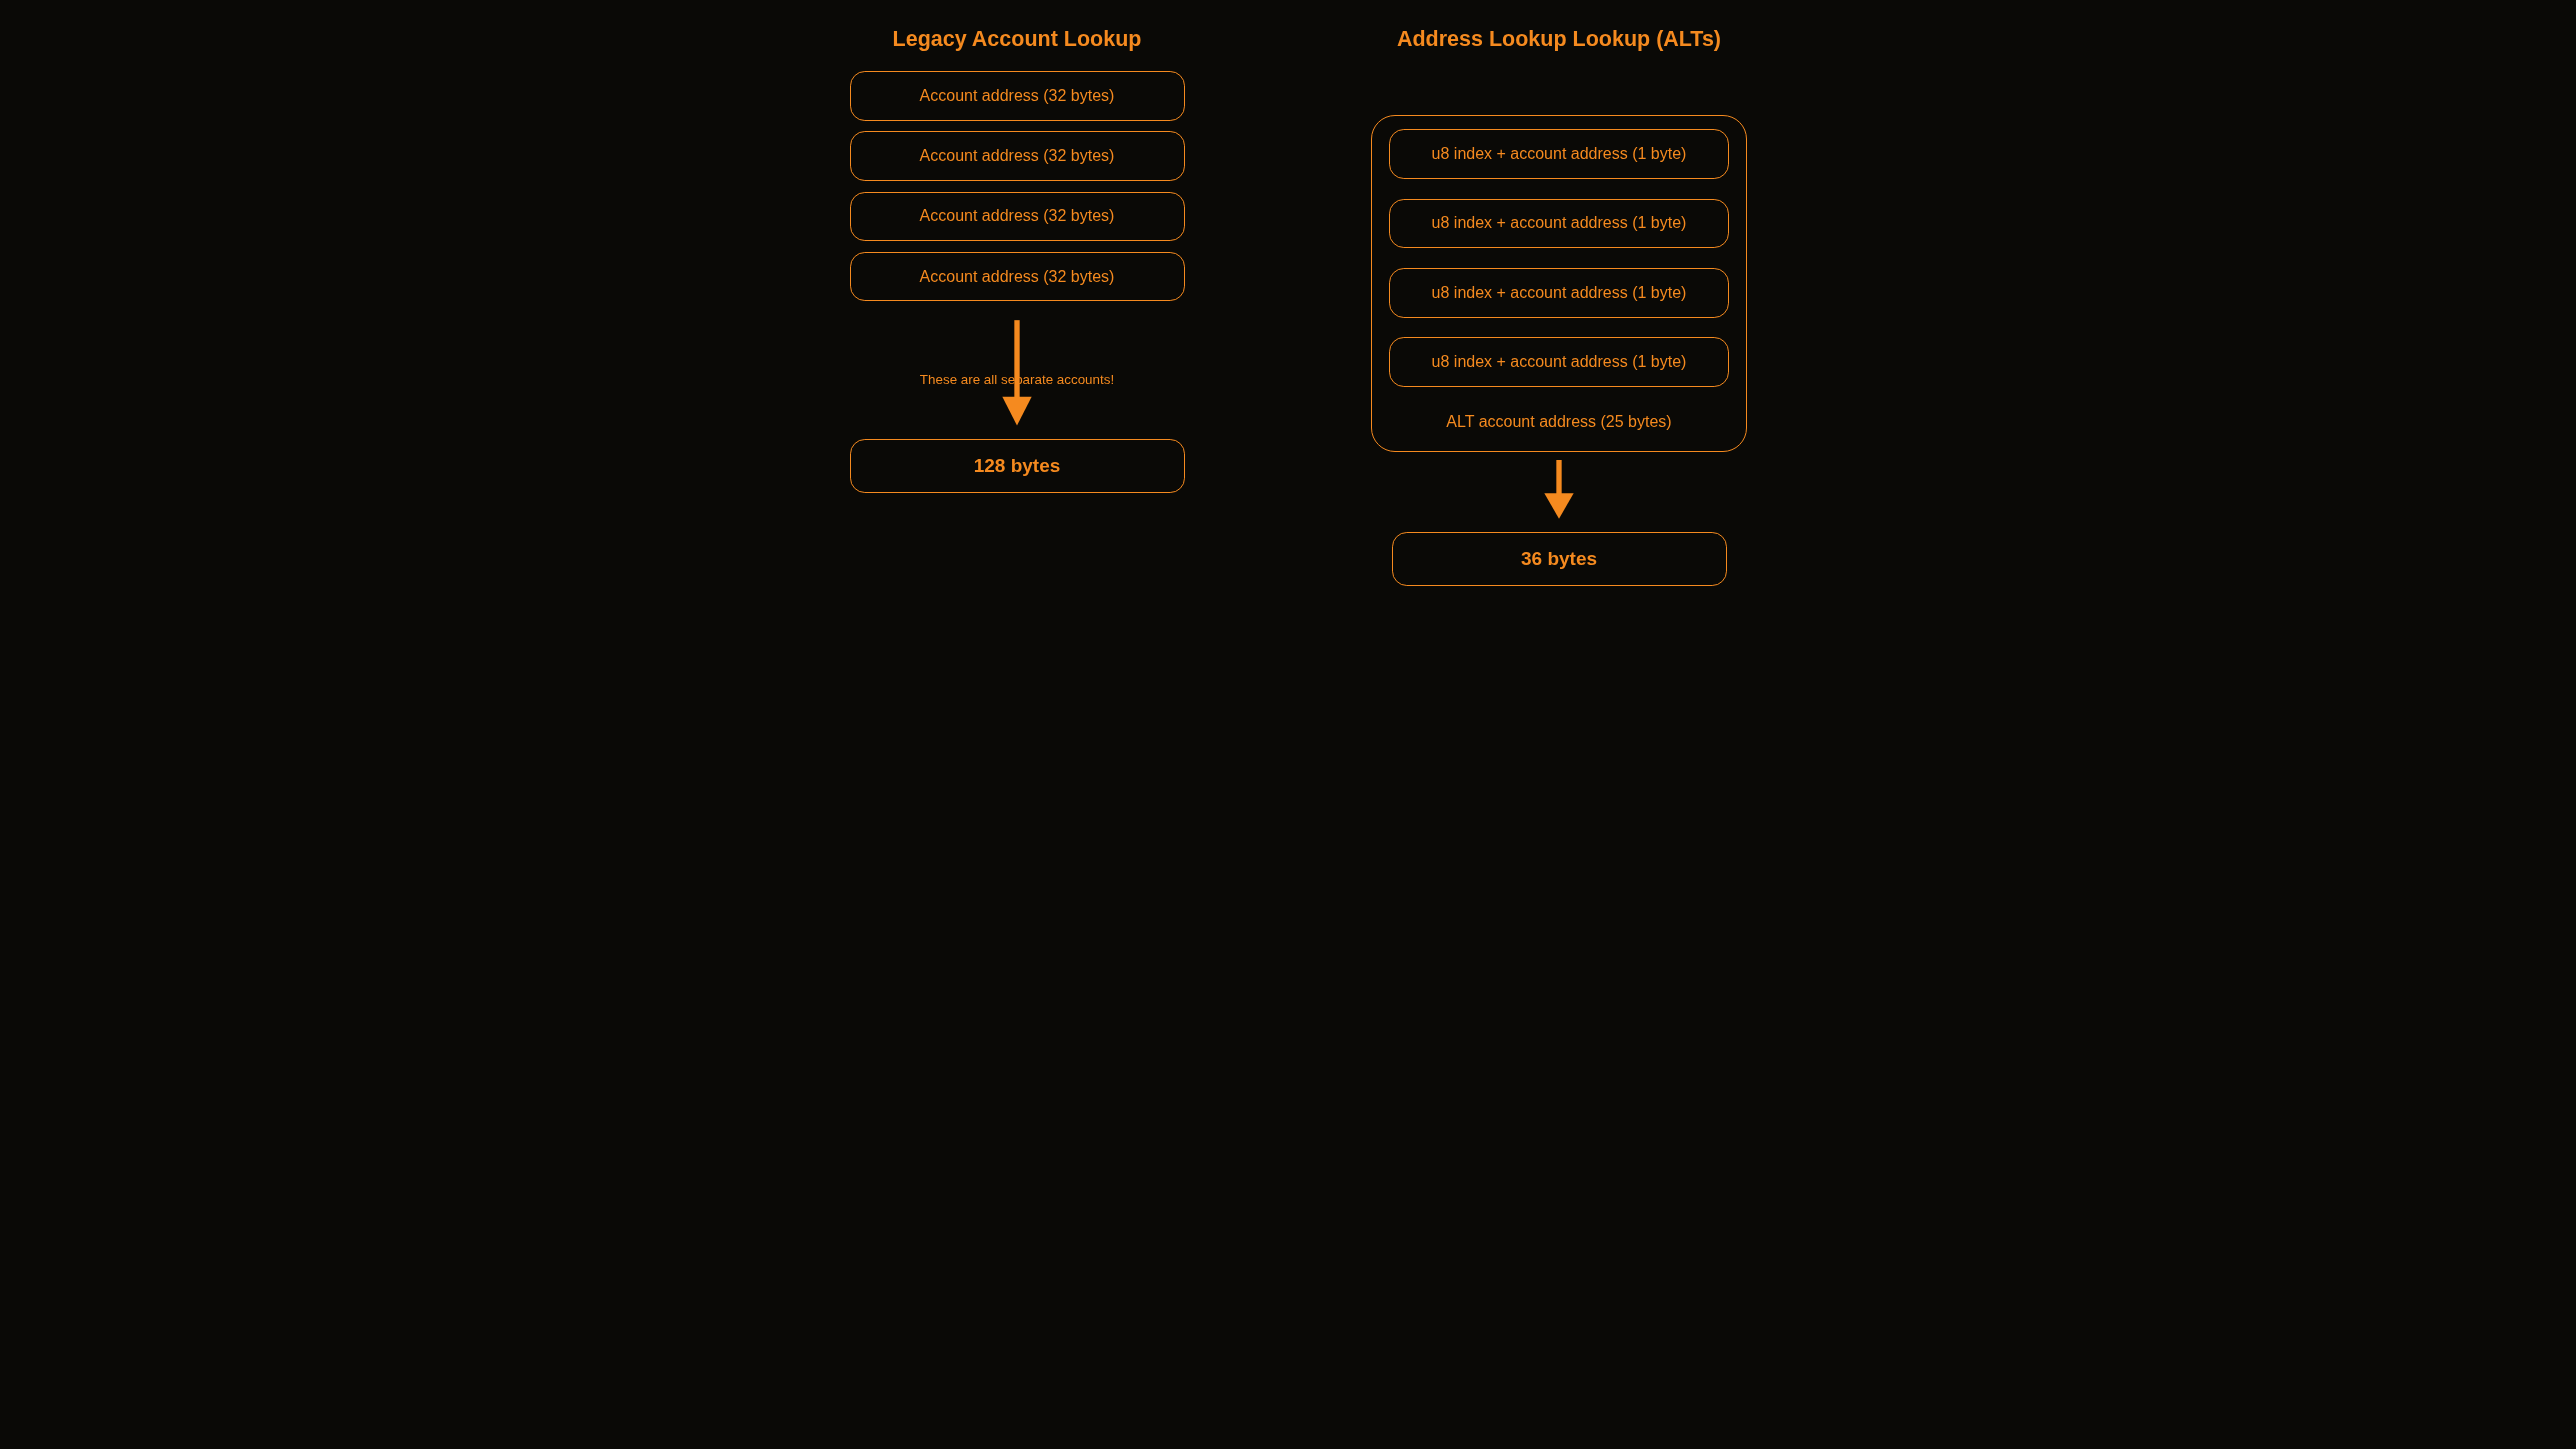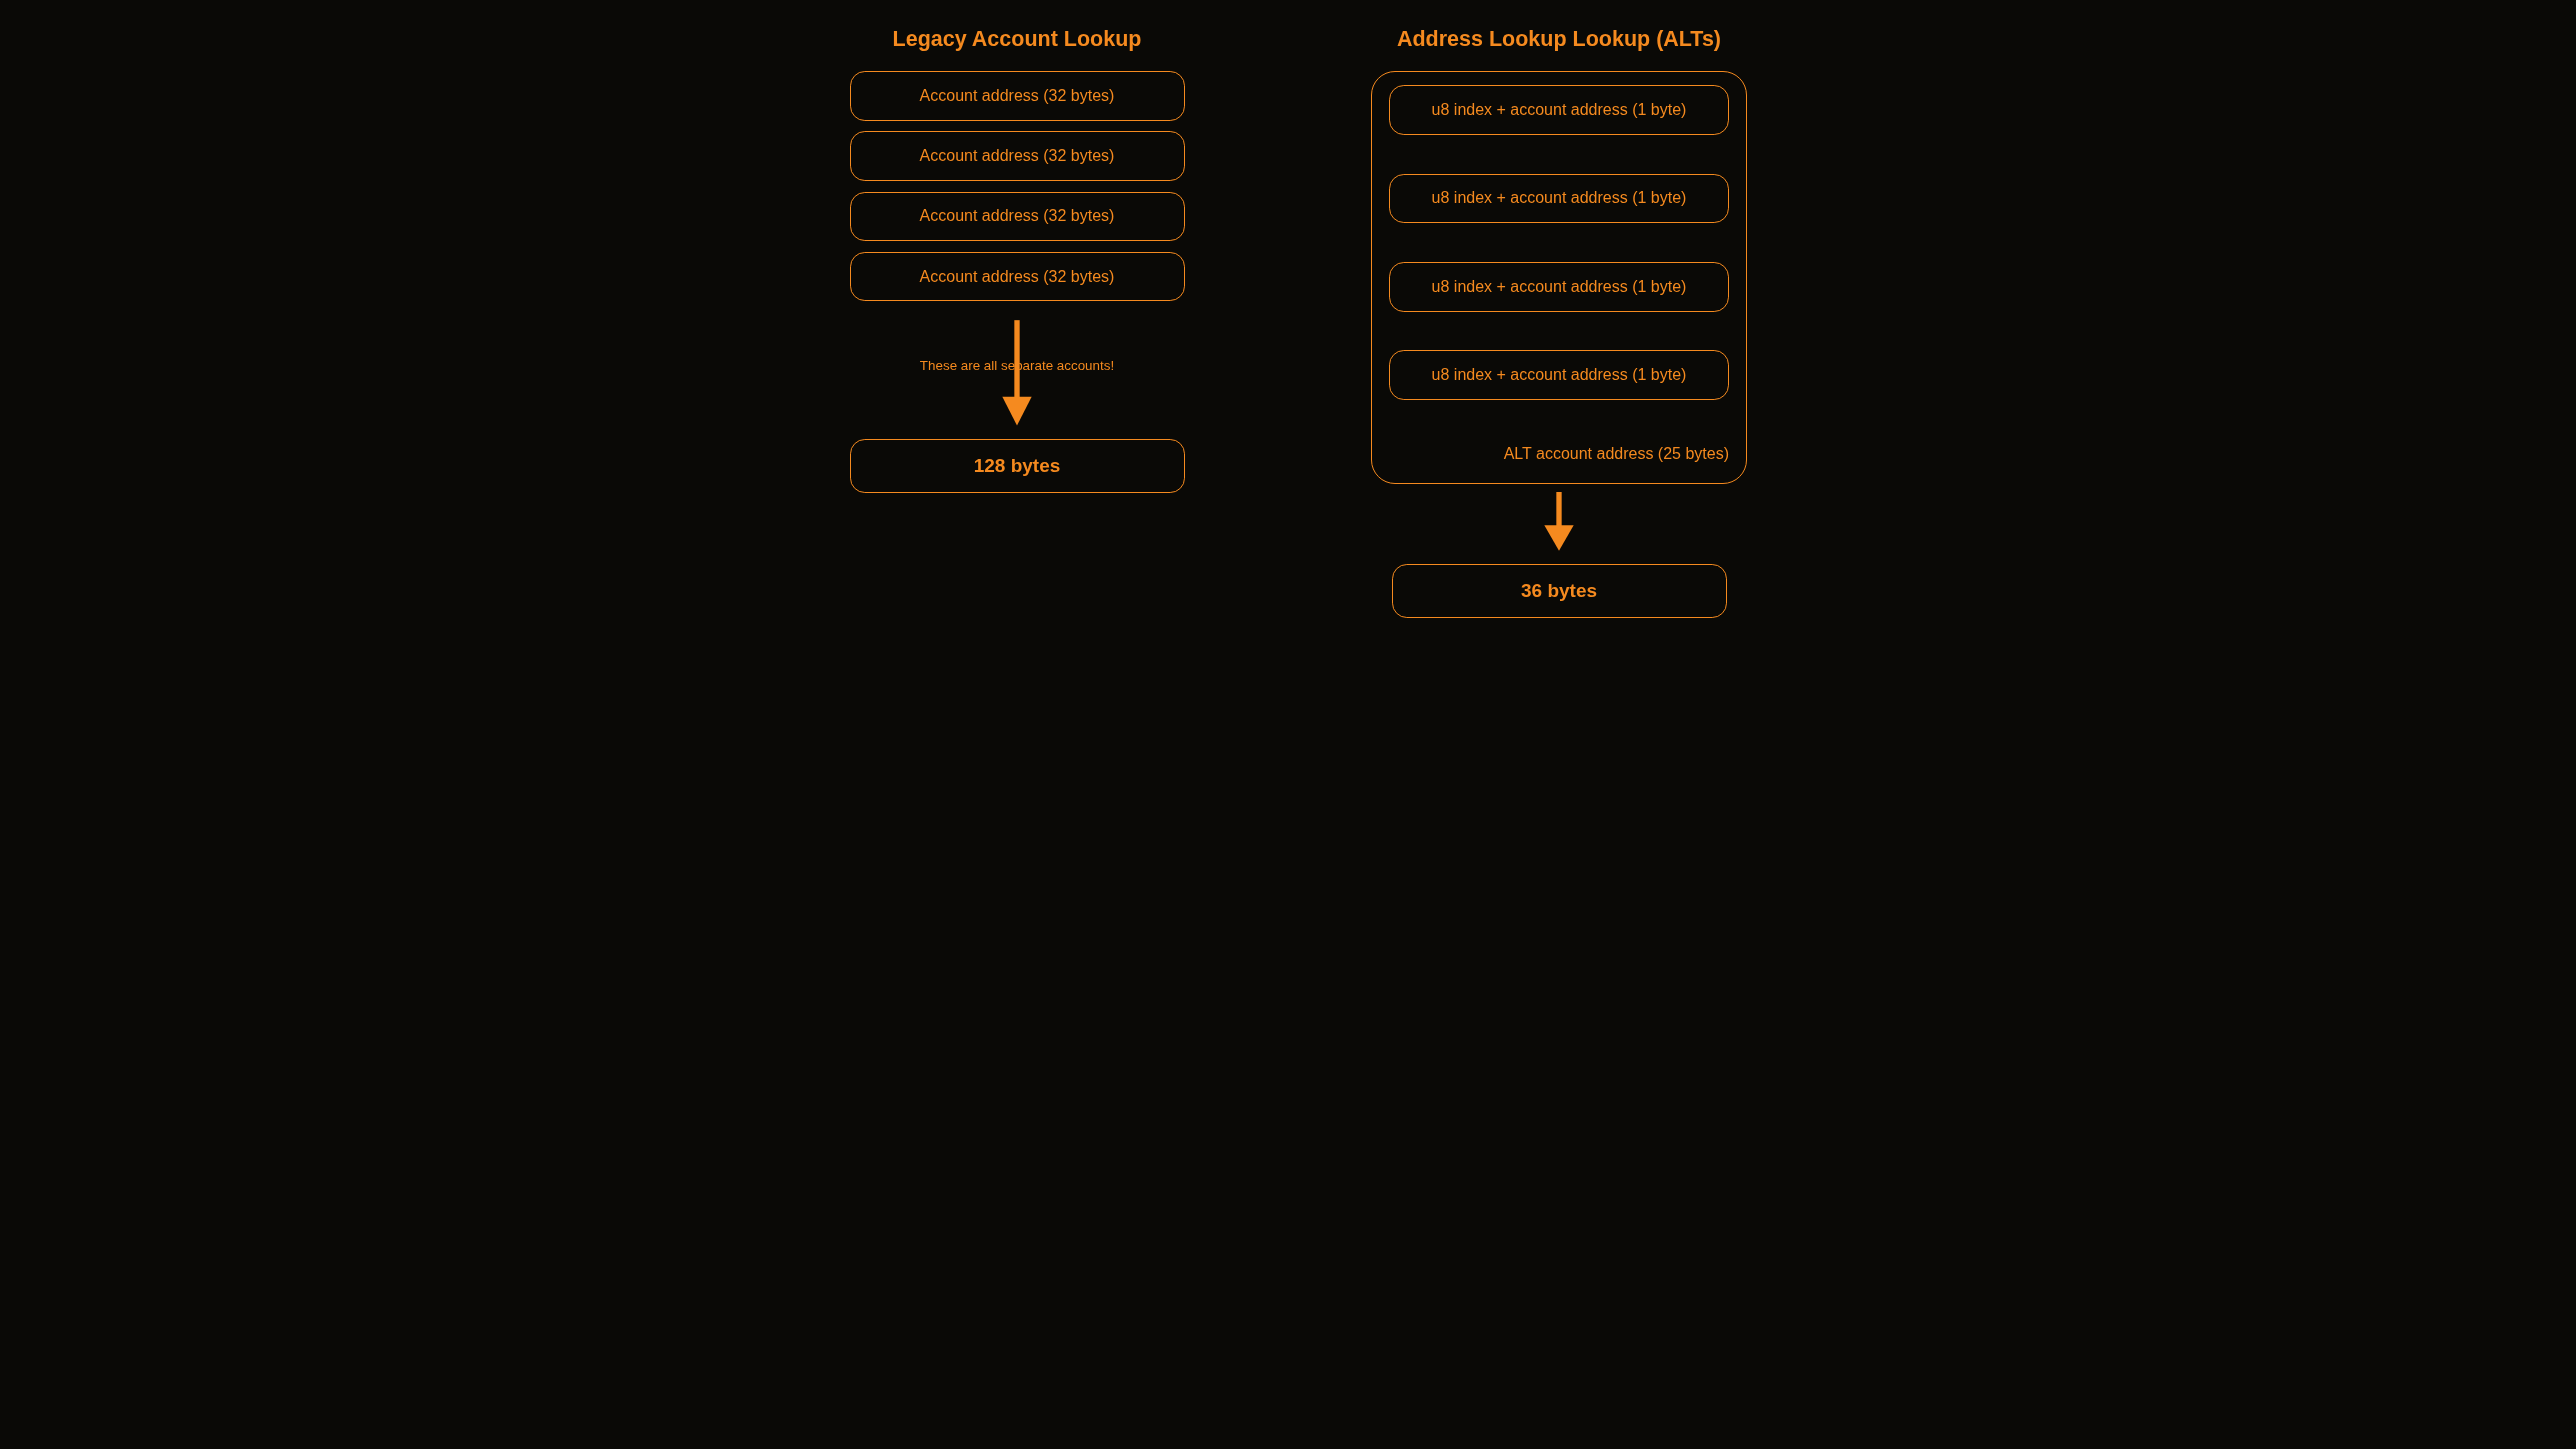--- a/index.html
+++ b/index.html
@@ -44,43 +44,44 @@
   }
   .pill.inner { width: 100%; }
   .pill.result { margin-top: 6.7px; margin-bottom: 0; font-size: 19px; font-weight: 600; text-align: center; }
   .alt-container {
     border: 1px solid #f58a1f;
     border-radius: 24px;
     width: 376px;
     padding: 13.4px 17px 16px 17px;
     display: flex;
     flex-direction: column;
-    align-items: flex-end;
-    gap: 28px;
+    align-items: center;
+    gap: 9px;
+    margin-top: 44px;
   }
   .alt-footer {
     color: #f58a1f;
     font-size: 16px;
     text-align: center;
     padding: 6.7px 0 4px 0;
   }
   .arrow-wrap {
     display: flex;
     flex-direction: column;
     align-items: center;
     margin: 8px 0 5.4px 0;
     position: relative;
   }
   .arrow-wrap.short svg { height: 60px; }
   .arrow-wrap.tall svg { height: 107px; }
   .arrow-caption {
     position: absolute;
     left: 50%;
     transform: translateX(-50%);
-    top: 38px;
+    top: 52px;
     color: #f58a1f;
     font-size: 13.4px;
     white-space: nowrap;
     text-align: center;
   }
   svg .arrow-fill { fill: #f58a1f; }
 </style>
 </head>
 <body>
 

